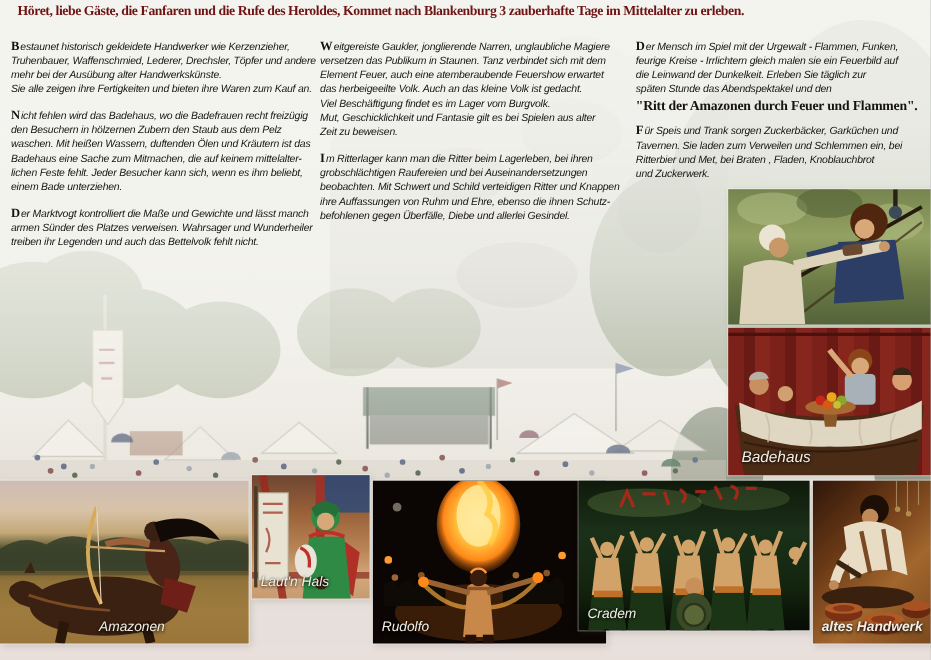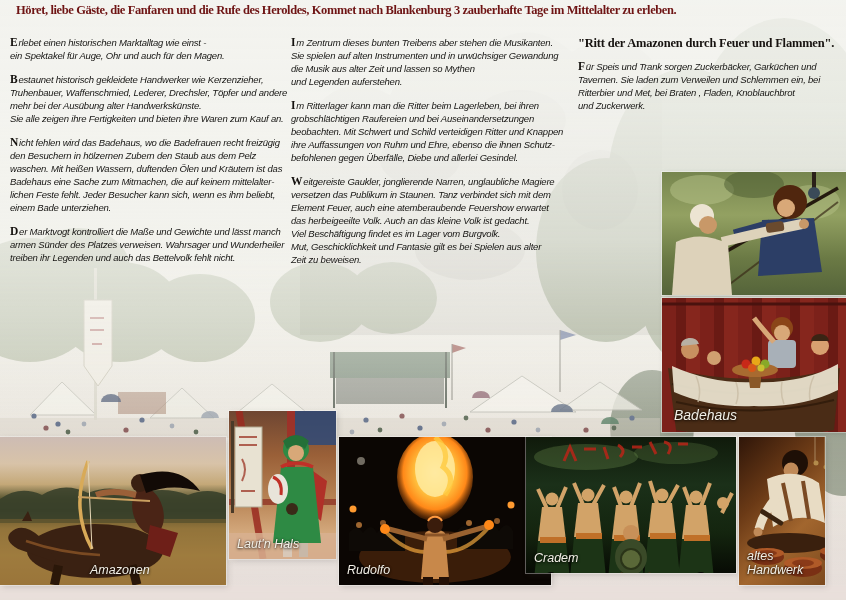--- a/index.html
+++ b/index.html
@@ -46,27 +46,27 @@
   .photo-archery {left:662px;top:172px;width:184px;height:123px;
      background:linear-gradient(180deg,#76854e 0%,#93a162 35%,#6b7a45 70%,#55643a 100%);}
   .photo-badehaus{left:662px;top:298px;width:184px;height:134px;
      background:repeating-linear-gradient(90deg,#7c211a 0 14px,#6a1a14 14px 24px,#86261d 24px 38px);}
   .photo-badehaus .caption{left:12px;bottom:9px;font-size:14px;}
 
   
   .photo-amazonen {left:0;  top:437px;width:226px;height:148px;
      background:linear-gradient(180deg,#cdbcb4 0%,#d8c3a8 18%,#c4a878 32%,#55532f 42%,#3f4226 50%,#9a7c42 62%,#b08a48 80%,#a87e40 100%);text-align:center;}
   .photo-amazonen .caption{left:90px;}
-  .photo-lautnhals{left:229px;top:411px;width:107px;height:148px;
+  .photo-lautnhals{left:229px;top:432px;width:107px;height:112px;
      background:linear-gradient(180deg,#6e4632 0%,#9a6038 30%,#b88455 60%,#d3a87c 82%,#c79a70 100%);}
   .photo-rudolfo {left:339px;top:437px;width:212px;height:148px;background:#0b0603;text-align:center;}
   .photo-cradem  {left:526px;top:437px;width:210px;height:136px;
      background:linear-gradient(180deg,#101a0b 0%,#1b3019 35%,#14250f 70%,#070b04 100%);}
-  .photo-handwerk{left:739px;top:437px;width:86px;height:148px;
-     background:linear-gradient(135deg,#2f1609 0%,#6b3a16 35%,#a2662e 65%,#7c4a1e 100%);}
+  .photo-handwerk{left:739px;top:437px;width:107px;height:148px;
+     background:linear-gradient(135deg,#2f1609 0%,#6b3a16 35%,#a2662e 65%,#7c4a1e 100%);font-weight:bold;}
 </style>
 </head>
 <body>
 
 <div class="page">
 
   <div class="bg">
     <div class="bg-sky"></div>
     <svg class="bg-art" width="846" height="600" viewBox="0 0 846 600">
 
@@ -171,57 +171,55 @@
     </svg>
     <div class="bg-haze"></div>
     <div class="bg-strip"></div>
   </div>
 
   <div class="header">
     <span>Höret, liebe Gäste, die Fanfaren und die Rufe des Heroldes, Kommet nach Blankenburg 3 zauberhafte Tage im Mittelalter zu erleben.</span>
   </div>
 
   <div class="col col-left">
-    <p class="para"><span class="dc">E</span><span class="pt">rlebet einen historischen Marktalltag wie einst -
-ein Spektakel für Auge, Ohr und auch für den Magen.</span></p>
     <p class="para"><span class="dc">B</span><span class="pt">estaunet historisch gekleidete Handwerker wie Kerzenzieher,
 Truhenbauer, Waffenschmied, Lederer, Drechsler, Töpfer und andere
 mehr bei der Ausübung alter Handwerkskünste.
 Sie alle zeigen ihre Fertigkeiten und bieten ihre Waren zum Kauf an.</span></p>
     <p class="para"><span class="dc">N</span><span class="pt">icht fehlen wird das Badehaus, wo die Badefrauen recht freizügig
 den Besuchern in hölzernen Zubern den Staub aus dem Pelz
 waschen. Mit heißen Wassern, duftenden Ölen und Kräutern ist das
 Badehaus eine Sache zum Mitmachen, die auf keinem mittelalter-
 lichen Feste fehlt. Jeder Besucher kann sich, wenn es ihm beliebt,
 einem Bade unterziehen.</span></p>
     <p class="para"><span class="dc">D</span><span class="pt">er Marktvogt kontrolliert die Maße und Gewichte und lässt manch
 armen Sünder des Platzes verweisen. Wahrsager und Wunderheiler
 treiben ihr Legenden und auch das Bettelvolk fehlt nicht.</span></p>
   </div>
 
   <div class="col col-mid">
-    <p class="para"><span class="dc">I</span><span class="pt">m Zentrum dieses bunten Treibens aber stehen die Musikanten.
-Sie spielen auf alten Instrumenten und in urwüchsiger Gewandung
-die Musik aus alter Zeit und lassen so Mythen
-und Legenden auferstehen.</span></p>
-    <p class="para"><span class="dc">I</span><span class="pt">m Ritterlager kann man die Ritter beim Lagerleben, bei ihren
-grobschlächtigen Raufereien und bei Auseinandersetzungen
-beobachten. Mit Schwert und Schild verteidigen Ritter und Knappen
-ihre Auffassungen von Ruhm und Ehre, ebenso die ihnen Schutz-
-befohlenen gegen Überfälle, Diebe und allerlei Gesindel.</span></p>
     <p class="para"><span class="dc">W</span><span class="pt">eitgereiste Gaukler, jonglierende Narren, unglaubliche Magiere
 versetzen das Publikum in Staunen. Tanz verbindet sich mit dem
 Element Feuer, auch eine atemberaubende Feuershow erwartet
 das herbeigeeilte Volk. Auch an das kleine Volk ist gedacht.
 Viel Beschäftigung findet es im Lager vom Burgvolk.
 Mut, Geschicklichkeit und Fantasie gilt es bei Spielen aus alter
 Zeit zu beweisen.</span></p>
+    <p class="para"><span class="dc">I</span><span class="pt">m Ritterlager kann man die Ritter beim Lagerleben, bei ihren
+grobschlächtigen Raufereien und bei Auseinandersetzungen
+beobachten. Mit Schwert und Schild verteidigen Ritter und Knappen
+ihre Auffassungen von Ruhm und Ehre, ebenso die ihnen Schutz-
+befohlenen gegen Überfälle, Diebe und allerlei Gesindel.</span></p>
   </div>
 
   <div class="col col-right">
+    <p class="para" style="margin-bottom:2px;"><span class="dc">D</span><span class="pt">er Mensch im Spiel mit der Urgewalt - Flammen, Funken,
+feurige Kreise - Irrlichtern gleich malen sie ein Feuerbild auf
+die Leinwand der Dunkelkeit. Erleben Sie täglich zur
+späten Stunde das Abendspektakel und den</span></p>
     <p class="quote">"Ritt der Amazonen durch Feuer und Flammen".</p>
     <p class="para"><span class="dc">F</span><span class="pt">ür Speis und Trank sorgen Zuckerbäcker, Garküchen und
 Tavernen. Sie laden zum Verweilen und Schlemmen ein, bei
 Ritterbier und Met, bei Braten , Fladen, Knoblauchbrot
 und Zuckerwerk.</span></p>
   </div>
 
   <div class="photo photo-archery">
     <svg width="184" height="123" viewBox="0 0 184 123">
       <ellipse cx="40" cy="18" rx="32" ry="15" fill="#b8c489" opacity="0.5"></ellipse>

